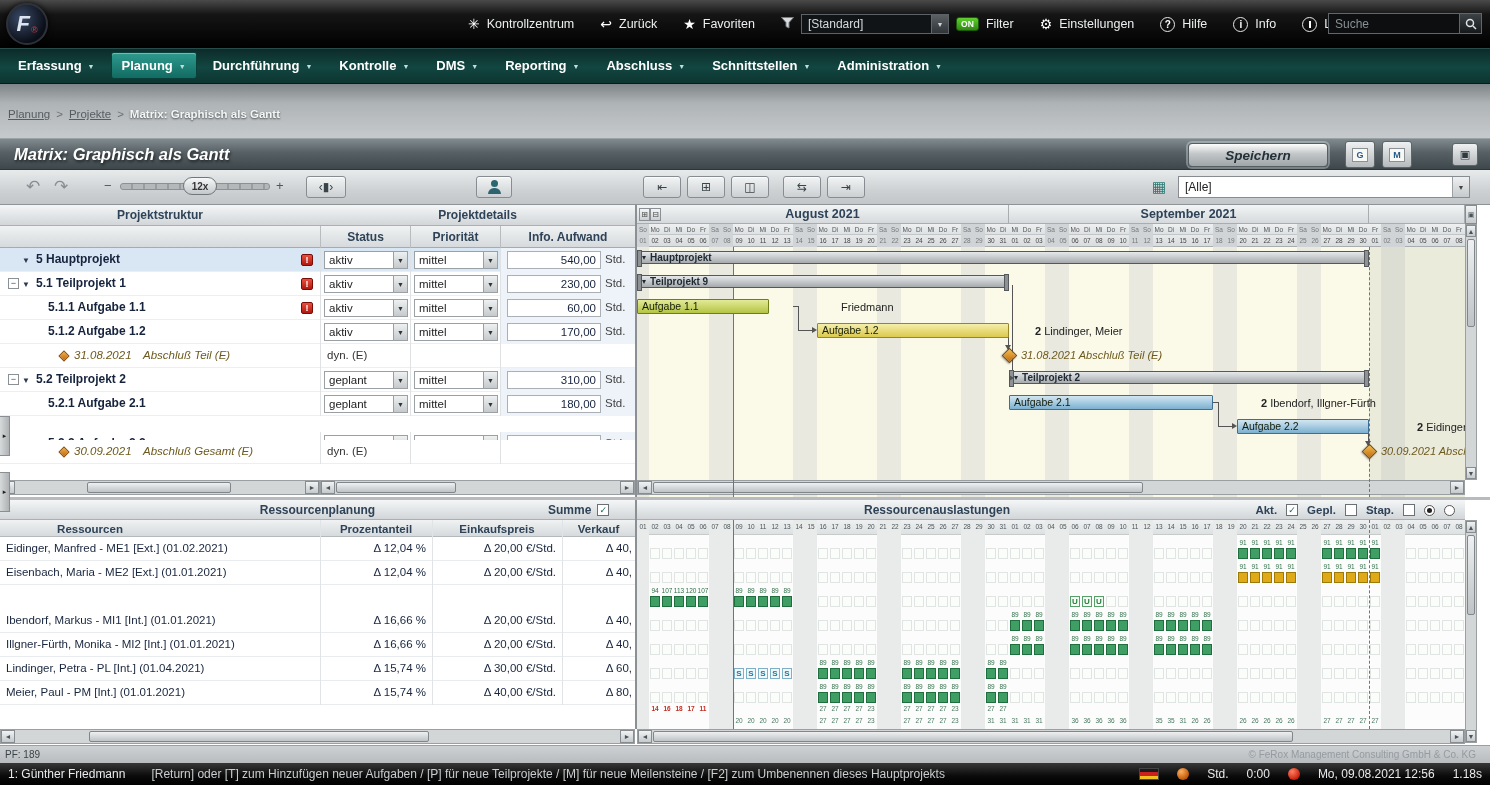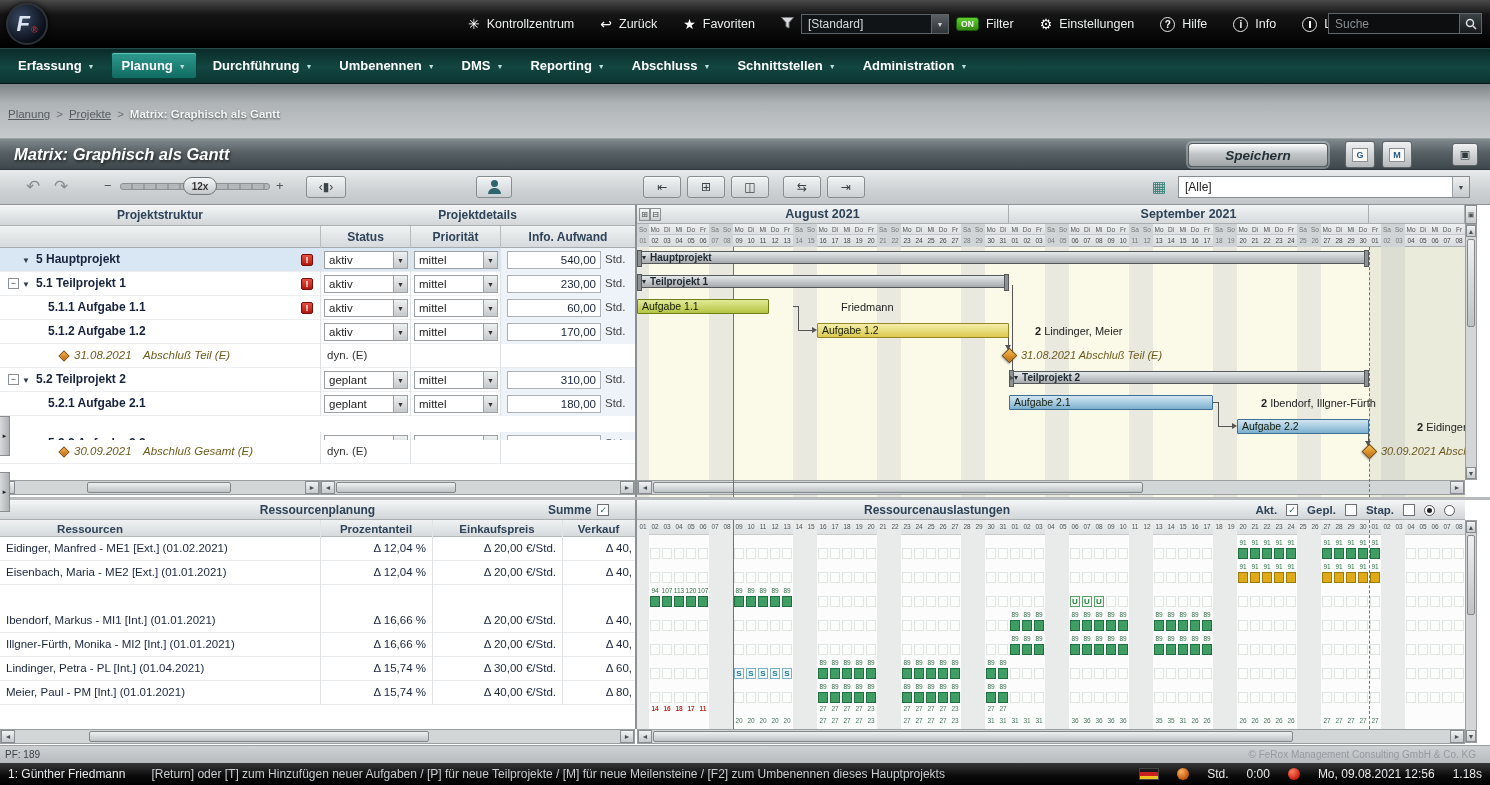--- a/index.html
+++ b/index.html
@@ -247,21 +247,21 @@
       </div>
       <div class="menu-item active">
         <div class="mi-label">Planung</div>
         <div class="mi-arrow">▼</div>
       </div>
       <div class="menu-item">
         <div class="mi-label">Durchführung</div>
         <div class="mi-arrow">▼</div>
       </div>
       <div class="menu-item">
-        <div class="mi-label">Umbenennen</div>
+        <div class="mi-label">Kontrolle</div>
         <div class="mi-arrow">▼</div>
       </div>
       <div class="menu-item">
         <div class="mi-label">DMS</div>
         <div class="mi-arrow">▼</div>
       </div>
       <div class="menu-item">
         <div class="mi-label">Reporting</div>
         <div class="mi-arrow">▼</div>
       </div>
@@ -706,21 +706,21 @@
             <div class="blabel">
               <div class="bchev">▾</div>
               <div class="btext">Hauptprojekt</div>
             </div>
             <div class="cap l"></div>
             <div class="cap r"></div>
           </div>
           <div class="gbar summary" style="left: 0px; top: 28px; width: 372px;">
             <div class="blabel">
               <div class="bchev">▾</div>
-              <div class="btext">Teilprojekt 1</div>
+              <div class="btext">Teilprojekt 9</div>
             </div>
             <div class="cap l"></div>
             <div class="cap r"></div>
           </div>
           <div class="gbar green" style="left: 0px; top: 52px; width: 132px;">
             <div class="blabel">
               <div class="btext">Aufgabe 1.1</div>
             </div>
           </div>
           <div class="gbar yellow" style="left: 180px; top: 76px; width: 192px;">

